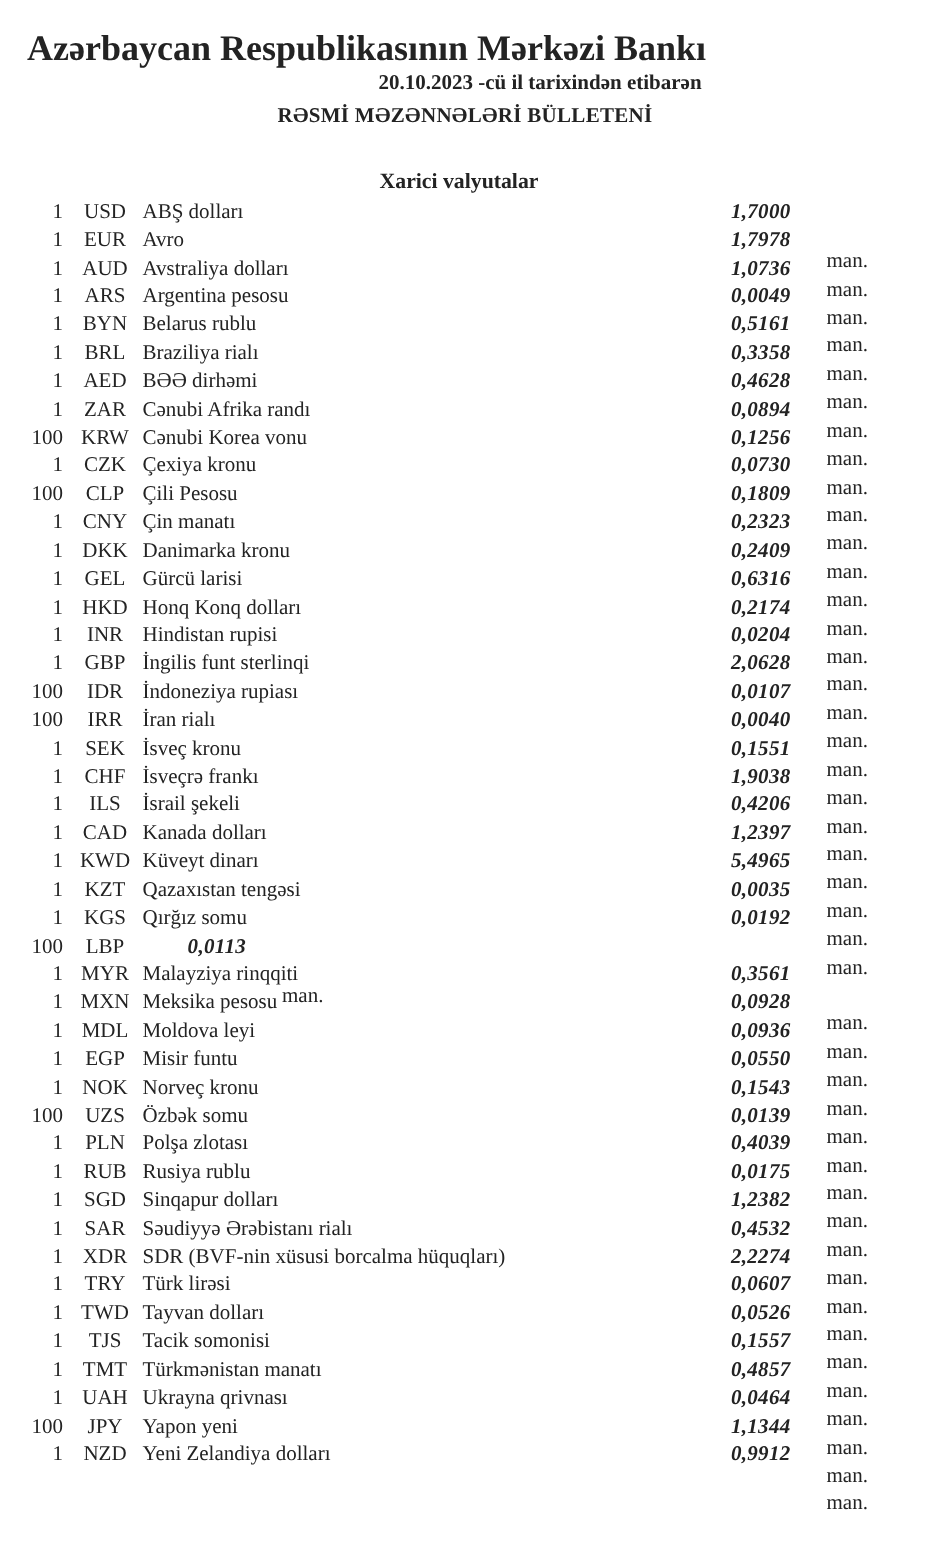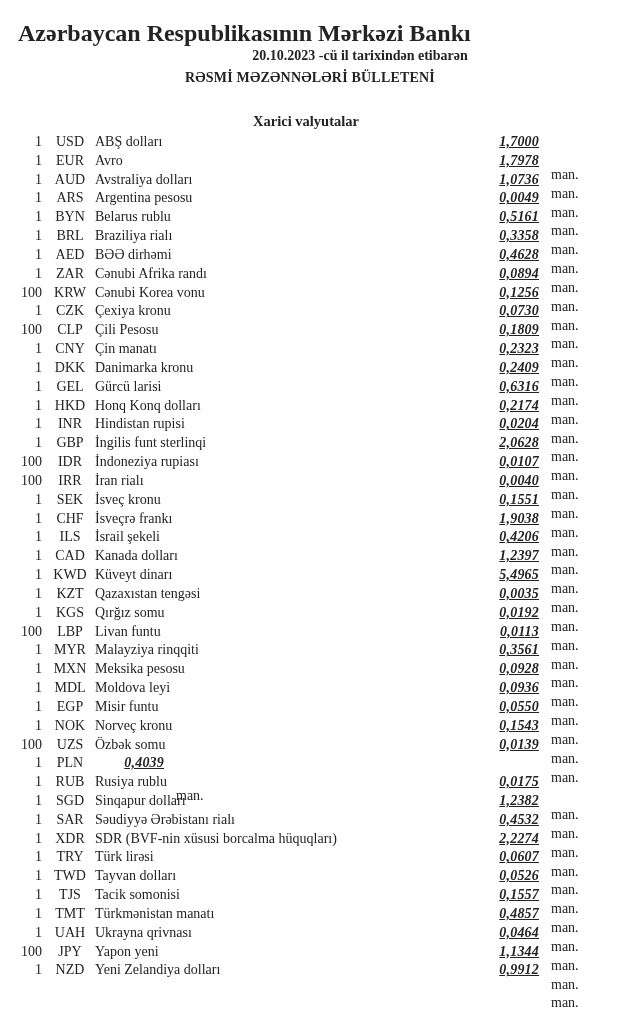--- a/index.html
+++ b/index.html
@@ -42,23 +42,22 @@
     line-height: 18.84px;
     font-size: 14px;
     padding-right: 38px;
     white-space: nowrap;
   }
   .qty  { width: 44px; text-align: right; padding-right: 2px; flex: 0 0 44px; }
   .code { width: 48px; text-align: center; margin-left: 2px; flex: 0 0 48px; }
   .name { flex: 1 1 auto; padding-left: 1px; overflow: hidden; }
   .rate {
     width: 70px; flex: 0 0 70px; text-align: right;
-    font-weight: bold; font-style: italic; margin-right: 12px;
+    font-weight: bold; font-style: italic; margin-right: 24px;
     letter-spacing: 0.2px;
-    text-decoration: underline;
   }
   .man  { width: 31px; flex: 0 0 31px; text-align: left; margin-top: 33px; }
 </style>
 </head>
 <body>
 
 <div class="page">
 
   <div class="bank-title">Azərbaycan Respublikasının Mərkəzi Bankı</div>
 
@@ -274,21 +273,20 @@
     <span class="qty">1</span>
     <span class="code">KGS</span>
     <span class="name">Qırğız somu</span>
     <span class="rate">0,0192</span>
     <span class="man">man.</span>
   </div>
 
   <div class="row">
     <span class="qty">100</span>
     <span class="code">LBP</span>
-    <span class="name">Livan funtu</span>
     <span class="rate">0,0113</span>
     <span class="man">man.</span>
   </div>
 
   <div class="row">
     <span class="qty">1</span>
     <span class="code">MYR</span>
     <span class="name">Malayziya rinqqiti</span>
     <span class="rate">0,3561</span>
     <span class="man">man.</span>
@@ -330,20 +328,21 @@
     <span class="qty">100</span>
     <span class="code">UZS</span>
     <span class="name">Özbək somu</span>
     <span class="rate">0,0139</span>
     <span class="man">man.</span>
   </div>
 
   <div class="row">
     <span class="qty">1</span>
     <span class="code">PLN</span>
+    <span class="name">Polşa zlotası</span>
     <span class="rate">0,4039</span>
     <span class="man">man.</span>
   </div>
 
   <div class="row">
     <span class="qty">1</span>
     <span class="code">RUB</span>
     <span class="name">Rusiya rublu</span>
     <span class="rate">0,0175</span>
     <span class="man">man.</span>

